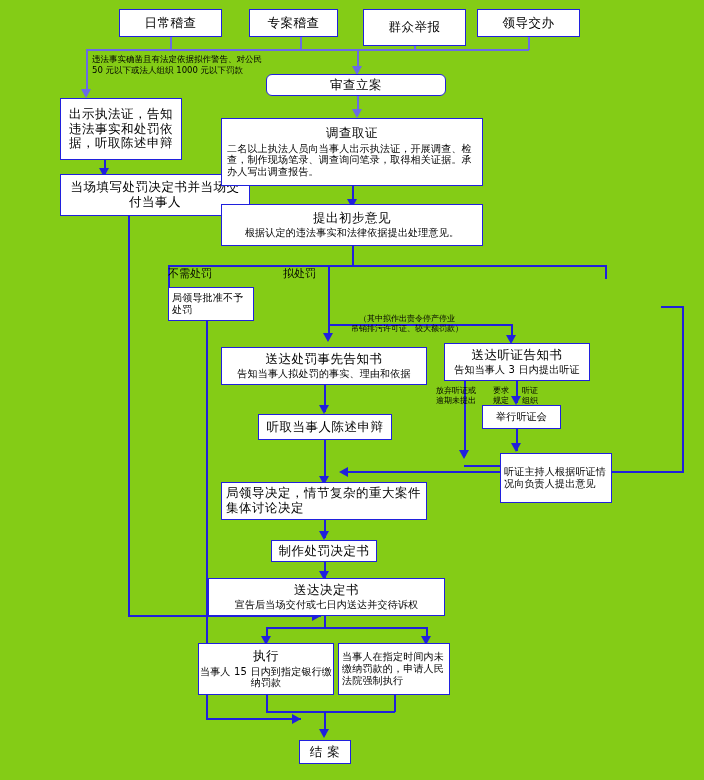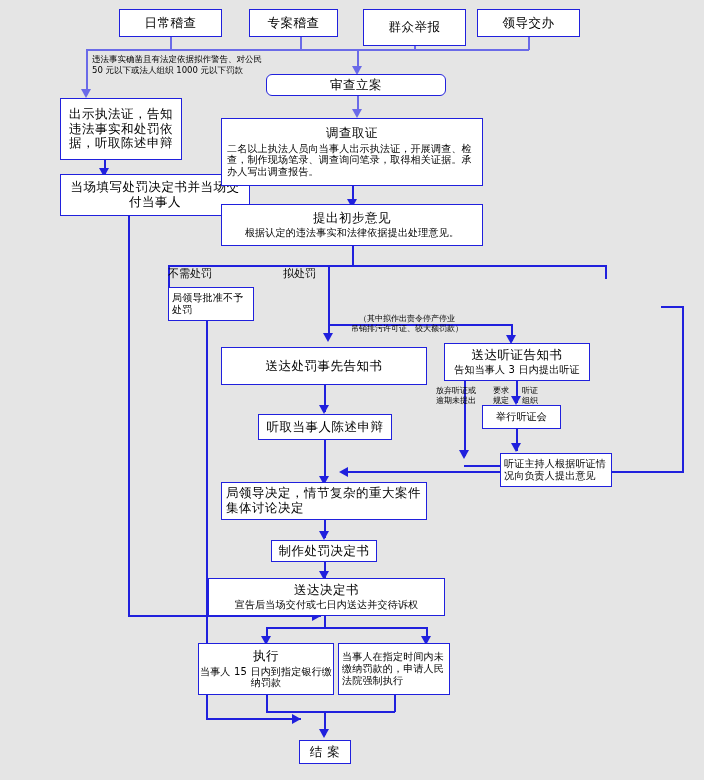--- a/index.html
+++ b/index.html
@@ -1,17 +1,17 @@
 <!DOCTYPE html>
 <html><head>
 <meta charset="utf-8">
 <style>
   html,body{margin:0;padding:0;background:#ffffff;}
   body{font-family:"DejaVu Sans","Liberation Sans",sans-serif;}
-  #canvas{position:relative;width:704px;height:780px;background:#e5e5e5;overflow:hidden;}
+  #canvas{position:relative;width:704px;height:780px;background:#84cc16;overflow:hidden;}
 
   .node{
     position:absolute;
     box-sizing:border-box;
     border:1.5px solid #2020dd;
     background:#ffffff;
     color:#000000;
     display:flex;
     flex-direction:column;
     align-items:center;
@@ -146,20 +146,21 @@
   <div class="lbl xs" style="left:351px;top:314px;text-align:center;">
     <span>（其中拟作出责令停产停业</span><br>
     <span>吊销排污许可证、较大额罚款）</span>
   </div>
   <div class="ln h" style="left:328px;top:324px;width:183px;"></div>
   <div class="ln v" style="left:511px;top:324px;height:17px;"></div>
   <div class="ar down" style="left:506px;top:335px;"></div>
 
   <div class="node" style="left:221px;top:347px;width:206px;height:38px;">
     <span class="t1">送达处罚事先告知书</span>
+    <span class="t2" style="padding-top:2px;">告知当事人拟处罚的事实、理由和依据</span>
   </div>
   <div class="ln v" style="left:324px;top:385px;height:27px;"></div>
   <div class="ar down" style="left:319px;top:405px;"></div>
 
   <div class="node" style="left:258px;top:414px;width:134px;height:26px;">
     <span class="t1">听取当事人陈述申辩</span>
   </div>
   <div class="ln v" style="left:324px;top:440px;height:40px;"></div>
   <div class="ar down" style="left:319px;top:476px;"></div>
 
@@ -186,21 +187,21 @@
   </div>
   <div class="ln v" style="left:516px;top:381px;height:22px;"></div>
   <div class="ar down" style="left:511px;top:396px;"></div>
 
   <div class="node" style="left:482px;top:405px;width:79px;height:24px;">
     <span class="t2">举行听证会</span>
   </div>
   <div class="ln v" style="left:516px;top:429px;height:22px;"></div>
   <div class="ar down" style="left:511px;top:443px;"></div>
 
-  <div class="node left-al" style="left:500px;top:453px;width:112px;height:34px;">
+  <div class="node left-al" style="left:500px;top:453px;width:112px;height:50px;">
     <span class="t2" style="padding:0 3px;">听证主持人根据听证情况向负责人提出意见</span>
   </div>
 
   <div class="node left-al" style="left:221px;top:482px;width:206px;height:38px;">
     <span class="t1" style="padding:0 4px;">局领导决定，情节复杂的重大案件集体讨论决定</span>
   </div>
   <div class="ln v" style="left:324px;top:520px;height:18px;"></div>
   <div class="ar down" style="left:319px;top:531px;"></div>
 
   <div class="node" style="left:271px;top:540px;width:106px;height:22px;">

